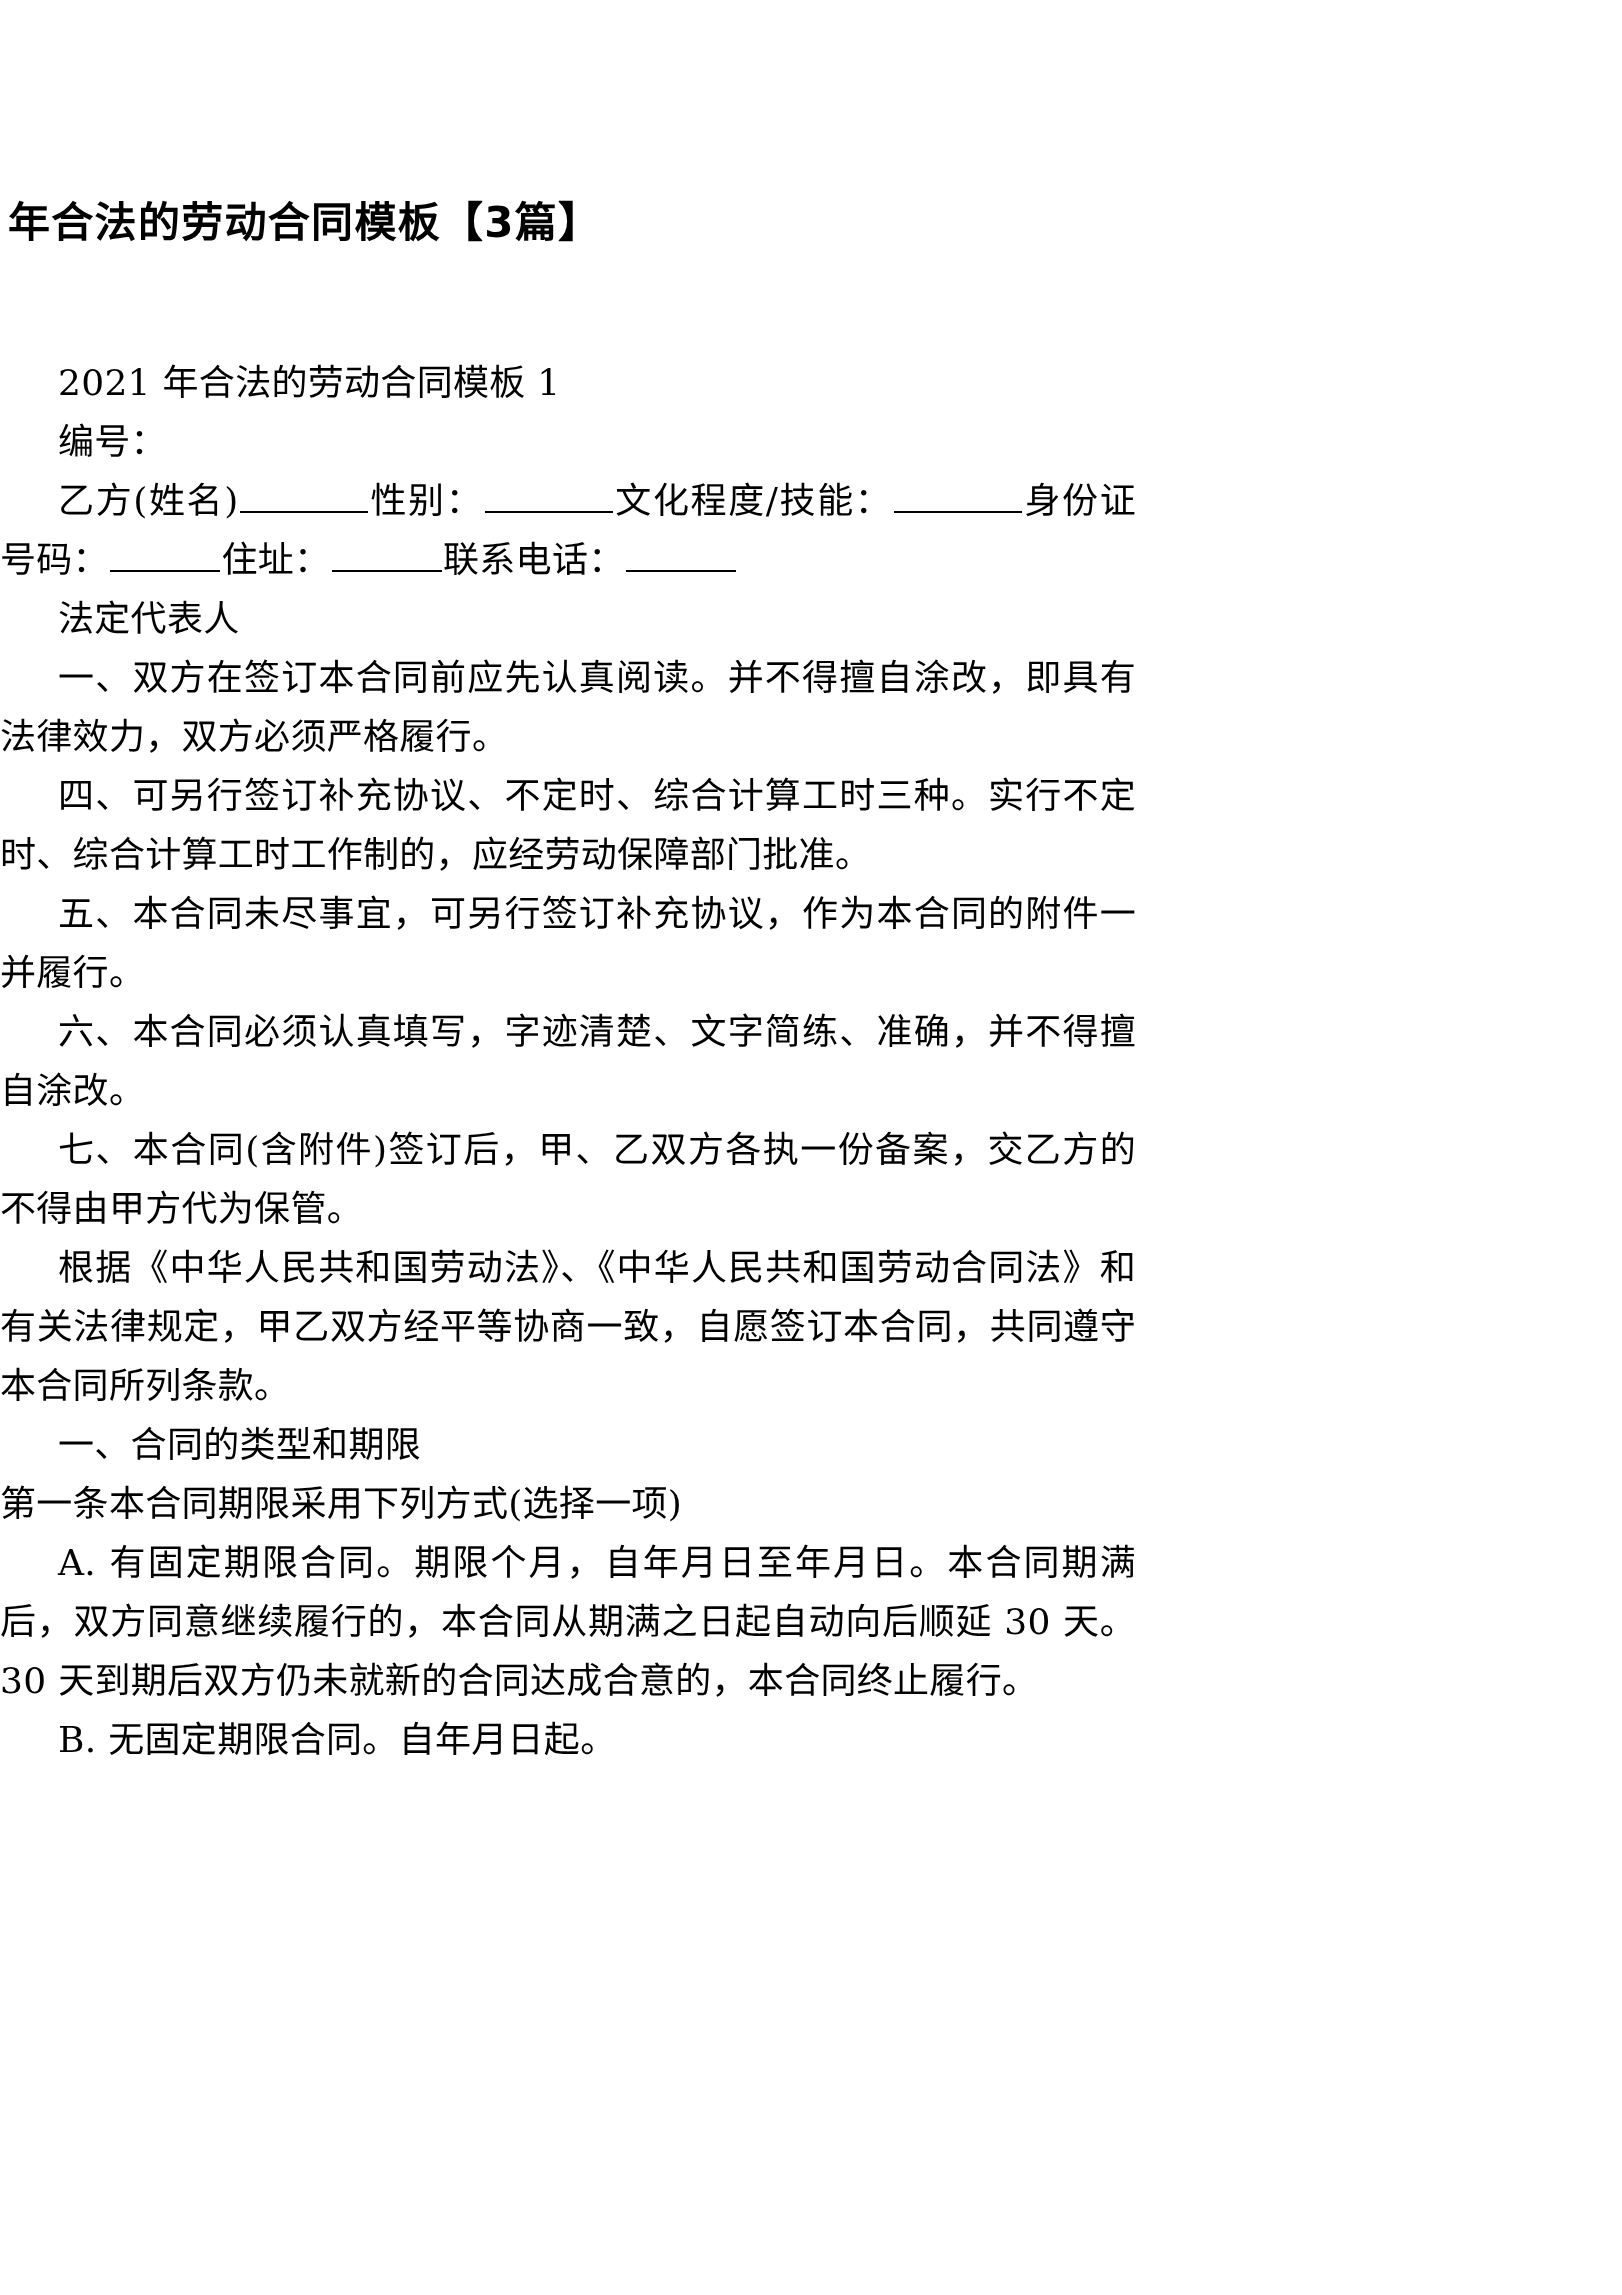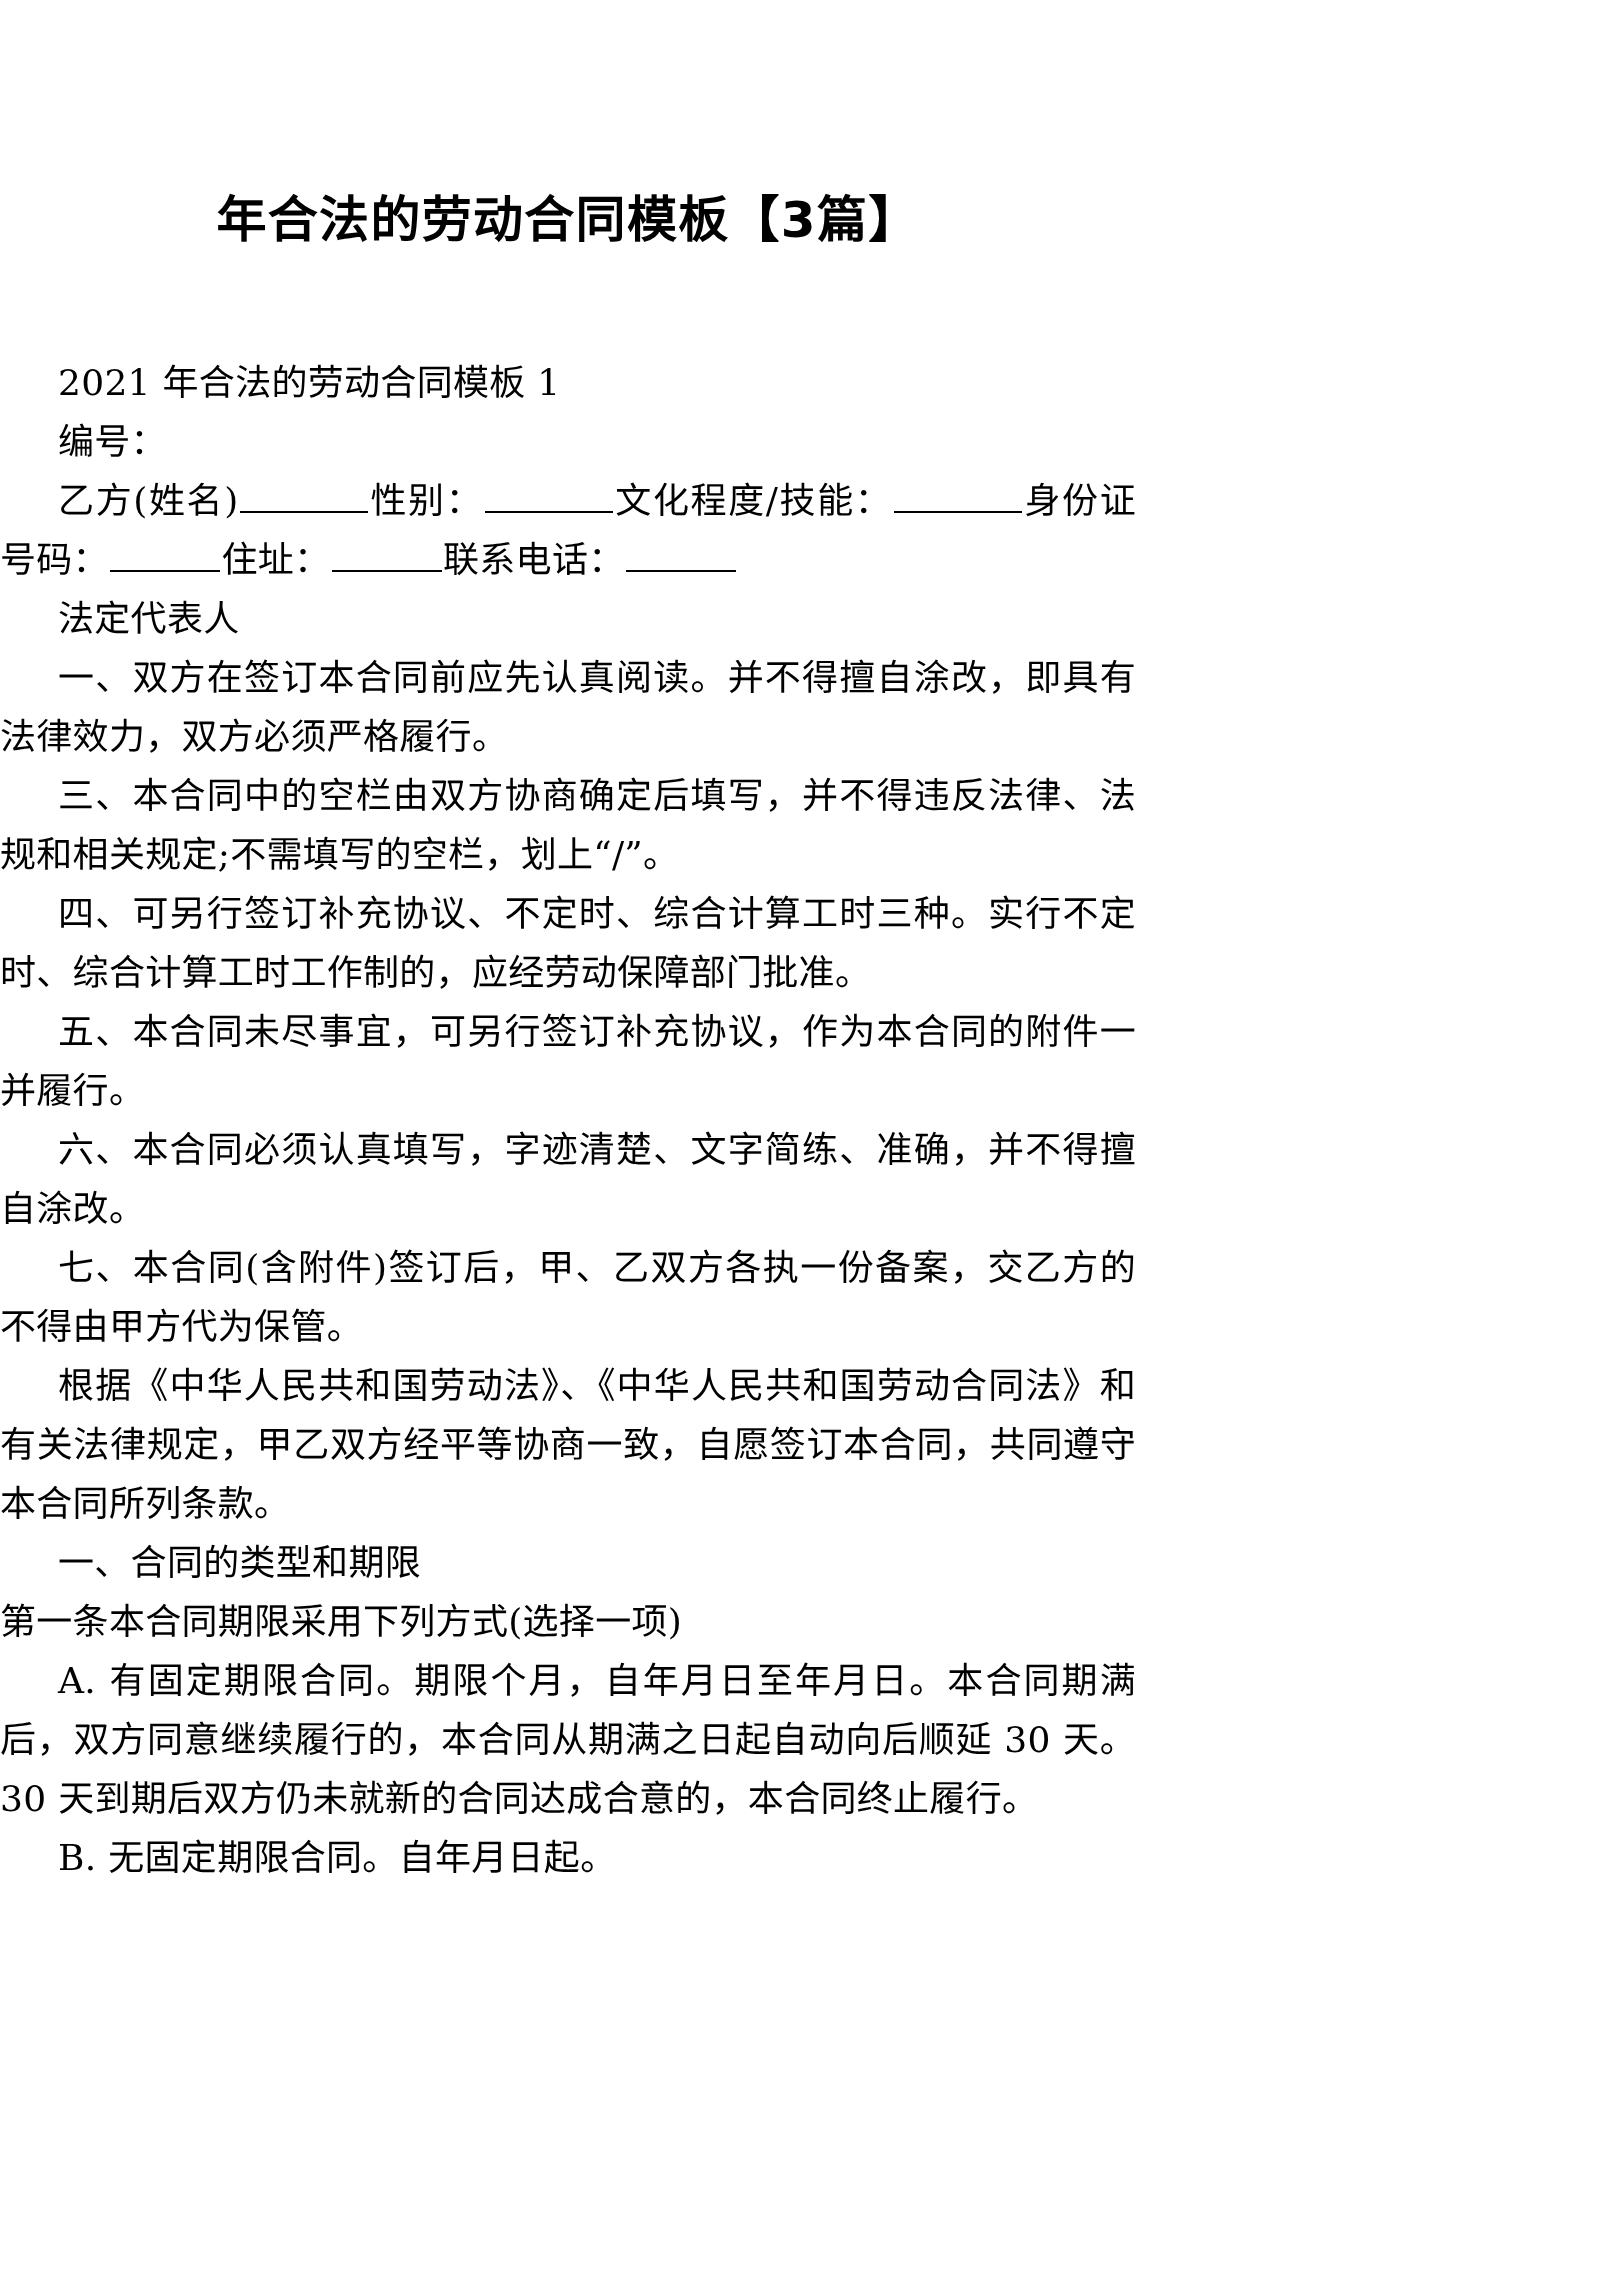--- a/index.html
+++ b/index.html
@@ -16,25 +16,25 @@
     position: relative;
     width: 1623px;
     height: 2295px;
     background: #ffffff;
     box-sizing: border-box;
     overflow: hidden;
   }
   .doc-title {
     font-family: "DejaVu Sans", "Liberation Sans", sans-serif;
     font-weight: bold;
-    font-size: 50px;
+    font-size: 42px;
     line-height: 1.2;
     letter-spacing: 1.3px;
-    text-align: center;
-    margin: 0;
+    text-align: left;
+    margin: 8px;
     padding: 0;
     position: absolute;
     left: 0;
     top: 190px;
     width: 1136px;
     white-space: nowrap;
   }
   .body-block {
     position: absolute;
     left: 0;
@@ -81,21 +81,20 @@
     <p class="para indent">编号：</p>
 
 
     <p class="para indent"><span>乙方(姓名)</span><span class="blank"></span><span>性别：</span><span class="blank"></span><span>文化程度/技能：</span><span class="blank"></span><span>身份证号码：</span><span class="blank sm"></span><span>住址：</span><span class="blank sm"></span><span>联系电话：</span><span class="blank sm"></span></p>
 
     <p class="para indent">法定代表人</p>
 
     <p class="para indent">一、双方在签订本合同前应先认真阅读。并不得擅自涂改，即具有法律效力，双方必须严格履行。</p>
 
 
-    <p class="para indent">三、本合同中的空栏由双方协商确定后填写，并不得违反法律、法规和相关规定;不需填写的空栏，划上“/”。</p>
 
     <p class="para indent">四、可另行签订补充协议、不定时、综合计算工时三种。实行不定时、综合计算工时工作制的，应经劳动保障部门批准。</p>
 
     <p class="para indent">五、本合同未尽事宜，可另行签订补充协议，作为本合同的附件一并履行。</p>
 
     <p class="para indent">六、本合同必须认真填写，字迹清楚、文字简练、准确，并不得擅自涂改。</p>
 
     <p class="para indent">七、本合同(含附件)签订后，甲、乙双方各执一份备案，交乙方的不得由甲方代为保管。</p>
 
     <p class="para indent">根据《中华人民共和国劳动法》、《中华人民共和国劳动合同法》和有关法律规定，甲乙双方经平等协商一致，自愿签订本合同，共同遵守本合同所列条款。</p>

